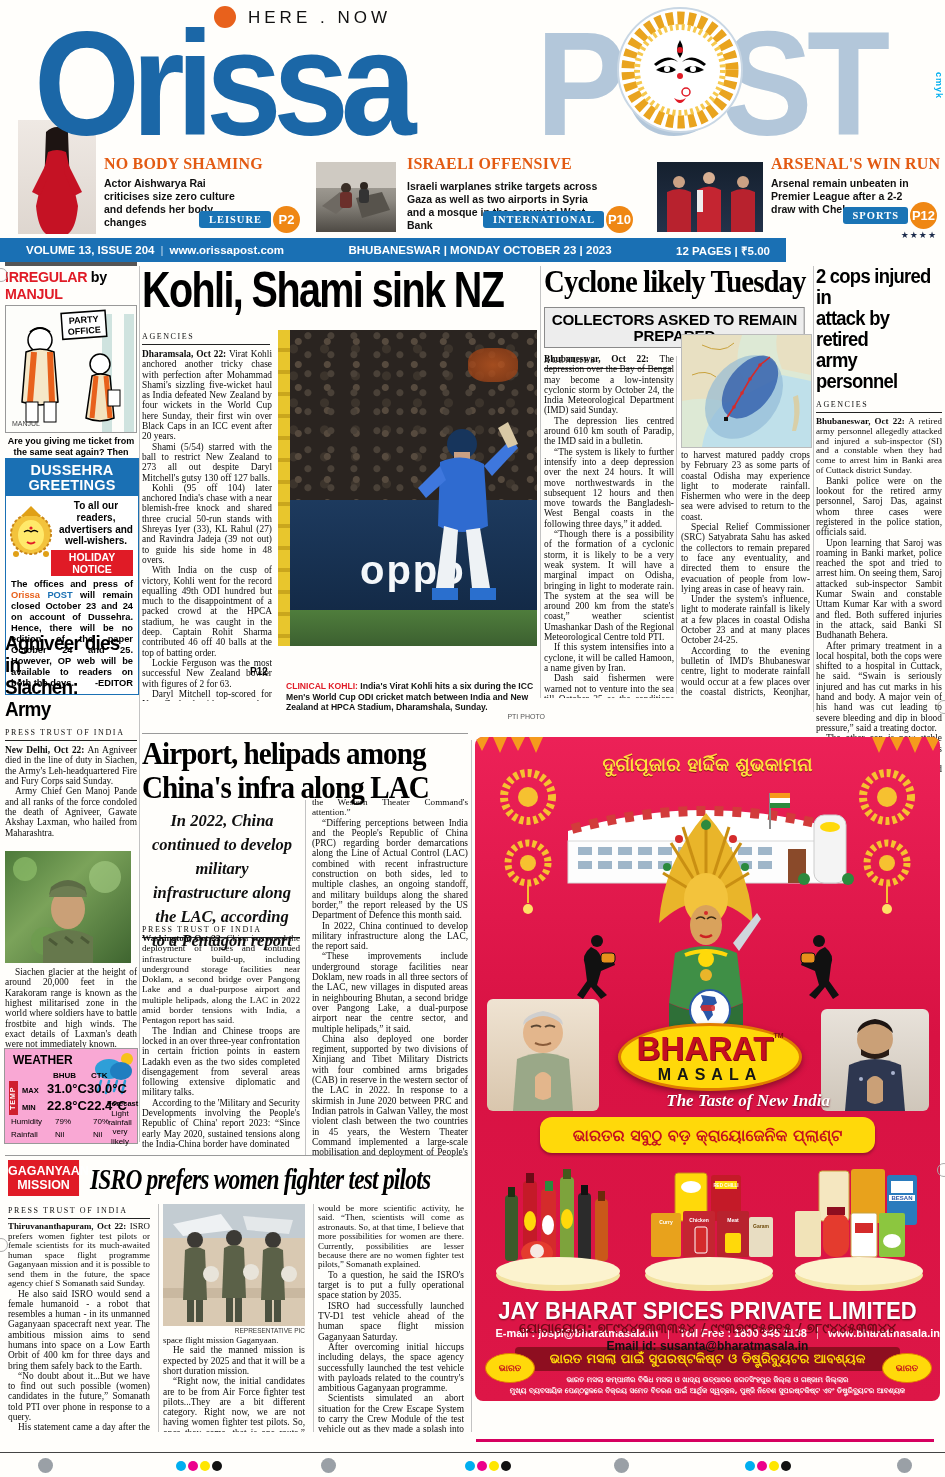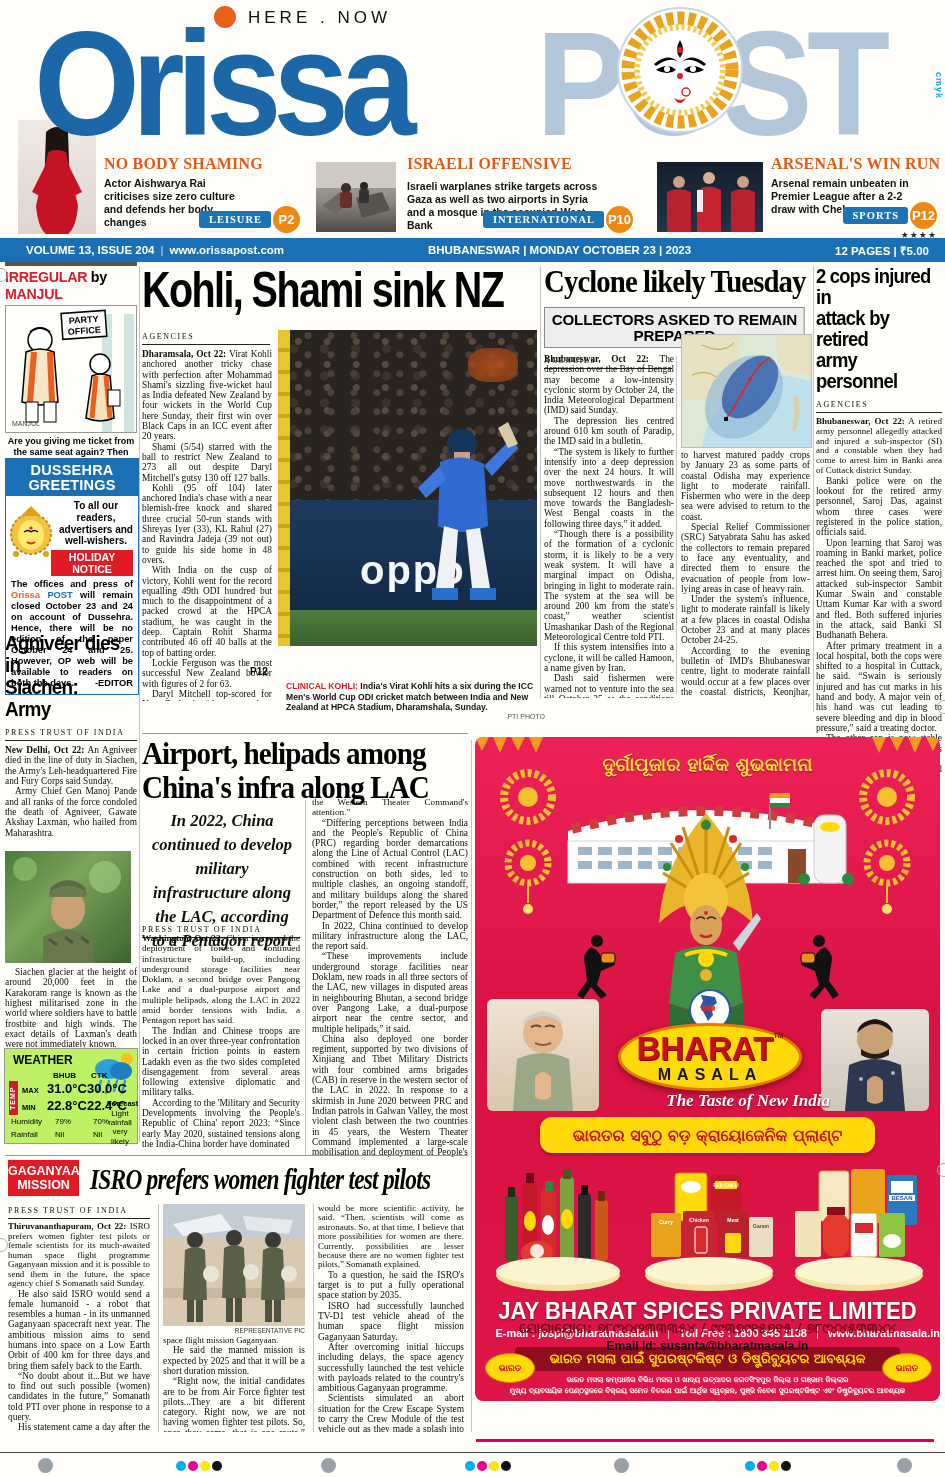--- a/index.html
+++ b/index.html
@@ -42,21 +42,21 @@
   .h-isro{font:bold italic 30px/1 "Liberation Serif",serif;letter-spacing:-1px;color:#000;transform:scaleX(.78);transform-origin:left top;white-space:nowrap;}
   .tagbox{background:#e01b26;color:#fff;font:bold 13px/1.1 "Liberation Sans",sans-serif;text-align:center;display:flex;flex-direction:column;justify-content:center;transform:scaleX(.96);transform-origin:left top;}
   
   .cart-head{font:bold 15px "Liberation Sans",sans-serif;letter-spacing:-.3px;color:#e01b26;transform:scaleX(.95);transform-origin:left top;}
   .cart-head .by{color:#000;font-weight:bold;}
   .cart-cap{font:bold 9px/1.2 "Liberation Sans",sans-serif;text-align:center;color:#000;}
   .duss-head{background:#1a70b4;color:#fff;font:bold 14.5px/1 "Liberation Sans",sans-serif;text-align:center;padding:4px 0;letter-spacing:.2px;}
   .duss-body{font:bold 9.3px/1.18 "Liberation Sans",sans-serif;text-align:justify;color:#000;}
   .holiday{background:#e01b26;color:#fff;font:bold 10.5px "Liberation Sans",sans-serif;padding:1px 6px;display:inline-block;}
   .brand-o{color:#e8611c;}.brand-p{color:#1a70b4;}
-  .wx{background:#bef264;border:1px solid #999;text-decoration:underline;}
+  .wx{background:#f9a8d4;border:1px solid #999;text-decoration:underline;}
   .wx .t{font:bold 12px "Liberation Sans",sans-serif;}
   .wx .hd{font:bold 8px "Liberation Sans",sans-serif;}
   .wx .big{font:bold 13px "Liberation Sans",sans-serif;}
   .wx .sm{font:8px "Liberation Sans",sans-serif;}
   .wx .lbl{font:bold 7.5px "Liberation Sans",sans-serif;}
   .temp-tab{background:#cf1f2e;color:#fff;font:bold 7px "Liberation Sans",sans-serif;writing-mode:vertical-rl;transform:rotate(180deg);text-align:center;letter-spacing:1px;}
   
   .ad{background:linear-gradient(180deg,#ec2157 0%,#d81243 45%,#dd1647 100%);border-radius:8px;overflow:hidden;}
   .ad-greet{font:bold 19px "DejaVu Sans",sans-serif;color:#ffdf3d;text-align:center;text-shadow:0 1px 0 #8e0e20;}
   .ad-pill{background:#ffd90a;border-radius:12px;color:#c40f1f;font:bold 16px "DejaVu Sans",sans-serif;text-align:center;display:flex;align-items:center;justify-content:center;box-shadow:0 2px 3px rgba(0,0,0,.3);}
@@ -171,21 +171,21 @@
       <div class="teaser-head">ARSENAL'S WIN RUN</div>
       <div class="teaser-body" style="margin-top:4px;width:140px;">Arsenal remain unbeaten in Premier League after a 2-2 draw with Chelsea</div>
       <div class="badge abs" style="right:4px;bottom:10px;">
         <span class="lab">SPORTS</span>
         <span class="pg">P12</span>
       </div>
       <div class="abs stars" style="right:4px;bottom:-1px;">★★★★</div>
     </div>
   </div>
 
-  <div class="abs dateband" style="left:0;top:238px;width:945px;height:21px;padding:12px 12px;box-sizing:border-box;">
+  <div class="abs dateband" style="left:0;top:238px;width:786px;height:21px;padding:12px 12px;box-sizing:border-box;">
     <span style="margin-left:14px;">VOLUME 13, ISSUE 204</span>
     <span class="sep">|</span>
     <span>www.orissapost.com</span>
     <span style="flex:1;text-align:center;">BHUBANESWAR | MONDAY OCTOBER 23 | 2023</span>
     <span style="margin-right:4px;">12 PAGES | ₹5.00</span>
   </div>
 
   <div class="abs" style="left:5px;top:262px;width:132px;">
     <div style="border-top:4px solid #555;padding-top:2px;">
       <span class="cart-head" style="display:inline-block;">
@@ -357,21 +357,21 @@
         <polyline points="44,84 52,72 60,58 68,44 78,30 88,22" fill="none" stroke="#d42b2b" stroke-width="1.6"></polyline>
         <rect x="42" y="82" width="4" height="4" fill="#111"></rect>
         <circle cx="52" cy="72" r="1.8" fill="#d42b2b"></circle>
           <circle cx="60" cy="58" r="1.8" fill="#d42b2b"></circle>
           <circle cx="68" cy="44" r="1.8" fill="#d42b2b"></circle>
           <circle cx="78" cy="30" r="1.8" fill="#d42b2b"></circle>
         <path d="M20 10 Q40 20 52 8 M10 40 Q24 34 34 42" stroke="#c9a23c" stroke-width="1" fill="none"></path>
       </svg>
     </div>
     <div class="col" style="position:absolute;left:137px;top:184px;width:129px;height:248px;">
-      <p class="para cont">to harvest matured paddy crops by January 23 as some parts of coastal Odisha may experience light to moderate rainfall. Fishermen who were in the deep sea were advised to return to the coast.</p>
+      <p class="para cont">to harvest matured paddy crops by February 23 as some parts of coastal Odisha may experience light to moderate rainfall. Fishermen who were in the deep sea were advised to return to the coast.</p>
       <div style="display:contents"><p class="para">Special Relief Commissioner (SRC) Satyabrata Sahu has asked the collectors to remain prepared to face any eventuality, and directed them to ensure the evacuation of people from low-lying areas in case of heavy rain.</p><p class="para">Under the system's influence, light to moderate rainfall is likely at a few places in coastal Odisha October 23 and at many places October 24-25.</p><p class="para">According to the evening bulletin of IMD's Bhubaneswar centre, light to moderate rainfall would occur at a few places over the coastal districts, Keonjhar, Mayurbhanj, Angul, Dhenkanal, Boudh, Kandhamal, Rayagada, Koraput and Malkangiri for 24 hours from 8.30 am Monday.</p></div>
     </div>
   </div>
 
   <div class="abs" style="left:816px;top:266px;width:126px;height:446px;">
     <div class="h-cops">
       <div>2 cops injured in</div>
       <div>attack by retired</div>
       <div>army personnel</div>
     </div>

